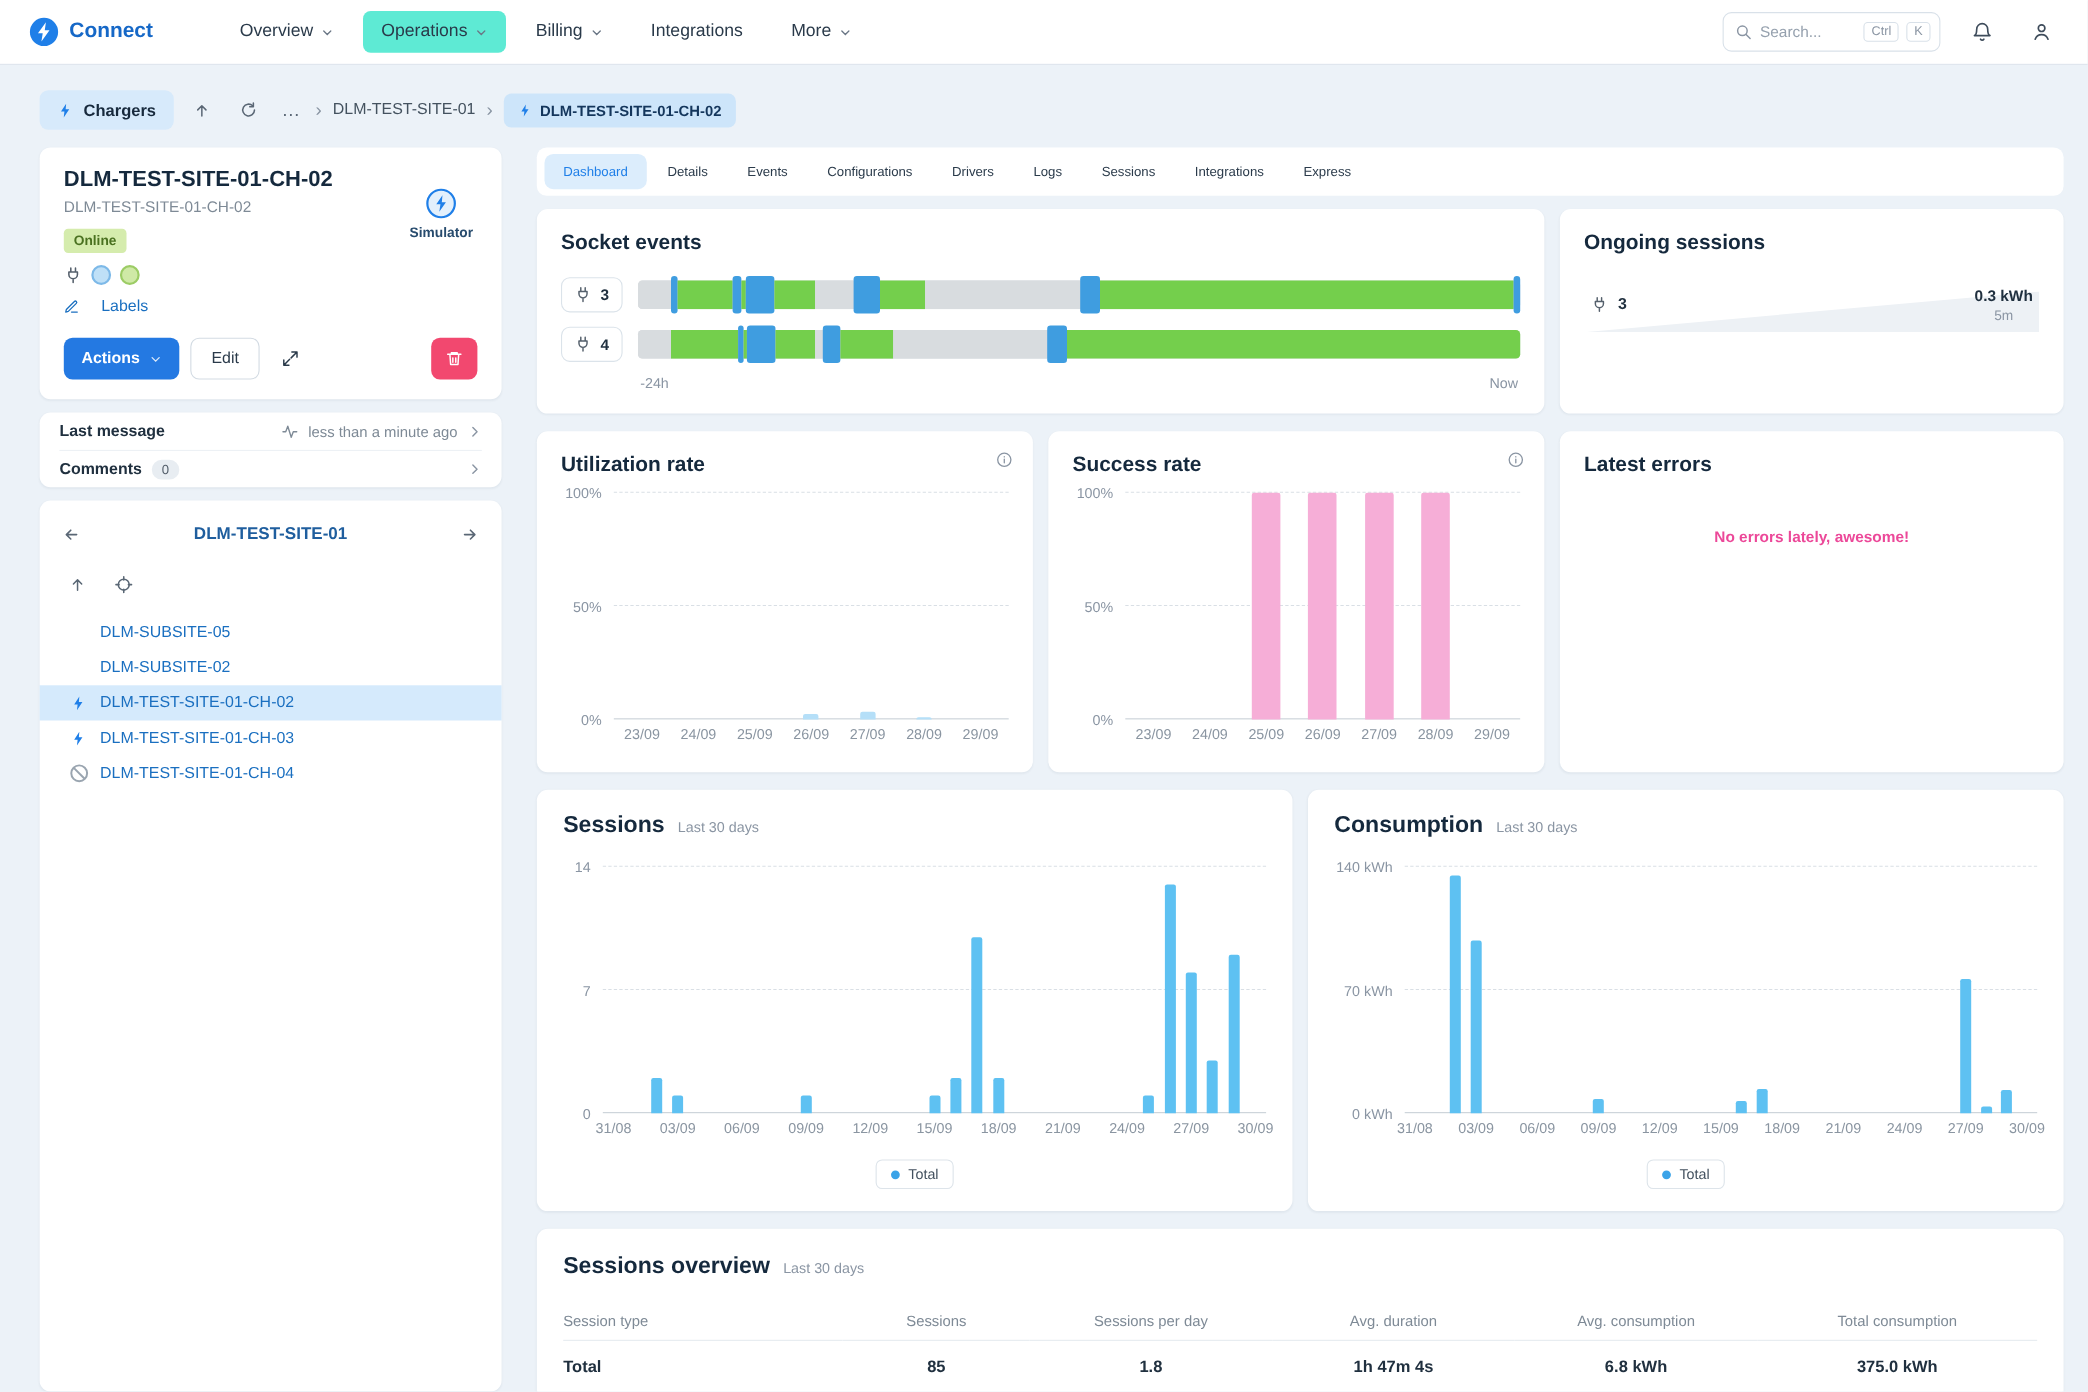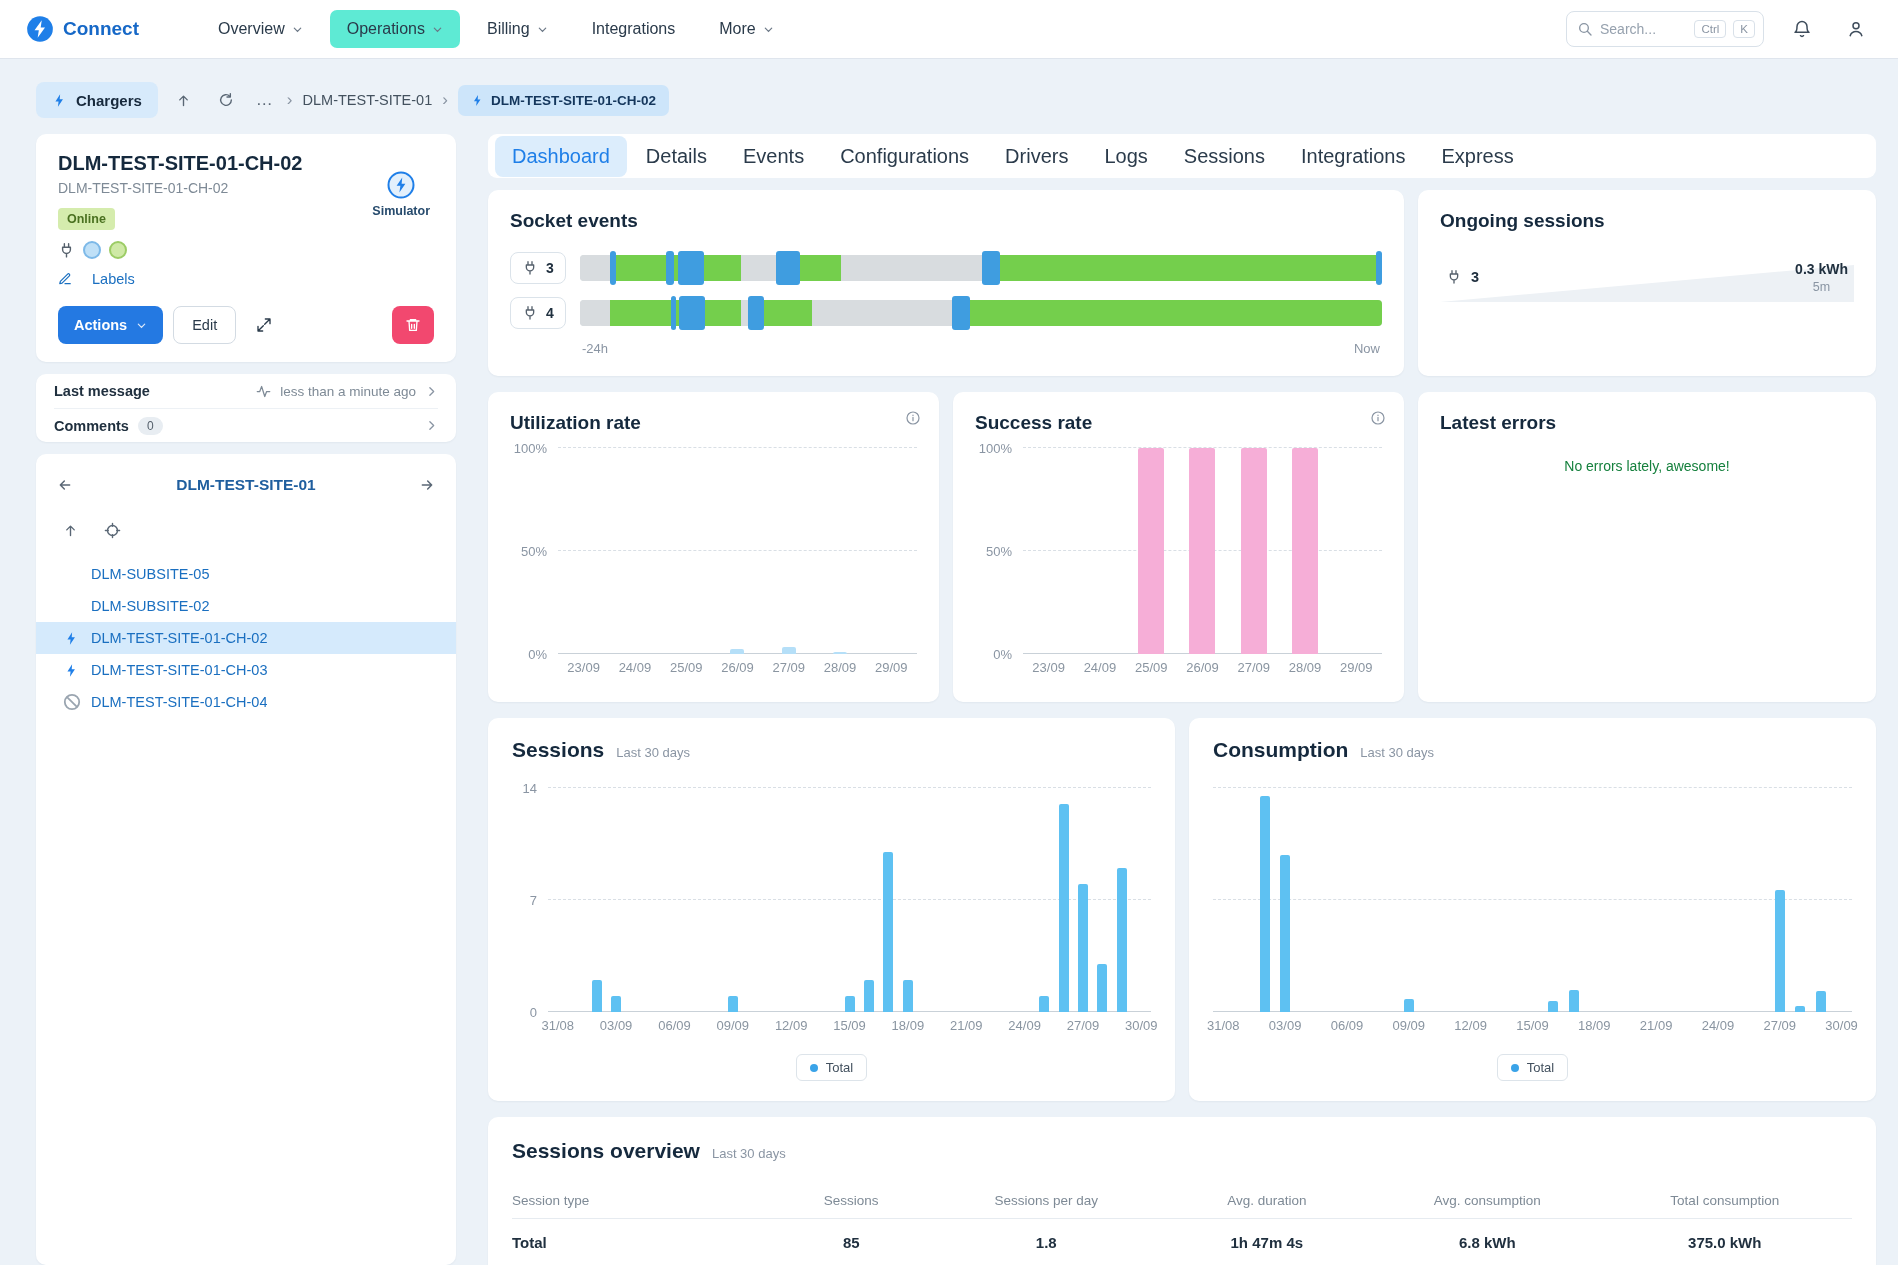--- a/index.html
+++ b/index.html
@@ -75,21 +75,21 @@
   .tree-search{flex:1;height:36px;border:1px solid #d9e1e9;border-radius:8px;padding:0 12px;font-size:14px;color:#3a4856;outline:none;min-width:0;}
   .tree-search::placeholder{color:#96a1ae;}
   .tree-list{display:flex;flex-direction:column;}
   .tree-item{display:flex;align-items:center;gap:10px;height:32px;padding:0 18px 0 26px;cursor:pointer;}
   .tree-item.selected{background:#d5eafc;}
   .tree-icon{width:19px;height:19px;flex-shrink:0;display:flex;align-items:center;justify-content:center;}
   .tree-label{font-size:14.5px;color:#1a6fc0;white-space:nowrap;overflow:hidden;text-overflow:ellipsis;}
 
   
   .tabs{background:#fff;border-radius:9px;height:44px;display:flex;align-items:center;padding:0 7px;gap:2px;margin-bottom:12px;flex-shrink:0;}
-  .tab{padding:9px 17px;font-size:20px;color:#2b3b4b;border-radius:8px;cursor:pointer;white-space:nowrap;}
+  .tab{padding:9px 17px;font-size:12px;color:#2b3b4b;border-radius:8px;cursor:pointer;white-space:nowrap;}
   .tab.active{background:#dcedfc;color:#1f7fe8;}
 
   
   .row{display:flex;gap:14px;margin-bottom:16px;align-items:stretch;}
   .card-title{font-size:19px;font-weight:bold;color:#15293d;}
   .socket-card{flex:1;padding:20px 22px;min-width:0;}
   .side-card{width:458px;flex-shrink:0;padding:20px 22px;}
   .rate-card{flex:1;padding:20px 22px;position:relative;min-width:0;}
   .info-icon{position:absolute;top:18px;right:18px;cursor:pointer;display:flex;}
 
@@ -108,21 +108,21 @@
 
   
   .ongoing-row{position:relative;margin-top:20px;height:50px;display:flex;align-items:center;justify-content:space-between;padding:0 6px;cursor:pointer;}
   .ongoing-bg{position:absolute;inset:0;background:#edf1f5;clip-path:polygon(0 100%,100% 26%,100% 100%);}
   .ongoing-left{display:flex;align-items:center;gap:9px;font-size:14.5px;font-weight:bold;color:#20303f;z-index:1;}
   .ongoing-right{text-align:center;z-index:1;}
   .ongoing-energy{font-size:14px;font-weight:bold;color:#20303f;}
   .ongoing-duration{font-size:12.5px;color:#8a95a3;margin-top:3px;}
 
   
-  .errors-empty{text-align:center;margin-top:24px;font-size:14px;color:#15803d;}
+  .errors-empty{text-align:center;margin-top:46px;font-size:14px;color:#ec4899;font-weight:bold;}
 
   
   .big-card{flex:1;padding:20px 24px;min-width:0;}
   .big-title-row{display:flex;align-items:baseline;gap:12px;}
   .big-title{font-size:21px;font-weight:bold;color:#15293d;}
   .subtle{font-size:13px;color:#8a95a3;}
   .legend{display:flex;justify-content:center;margin-top:14px;}
   .legend-chip{display:flex;align-items:center;gap:8px;border:1px solid #dde4ea;border-radius:6px;padding:5px 13px;font-size:13px;color:#42505e;cursor:pointer;background:#fff;}
   .legend-dot{width:8px;height:8px;border-radius:50%;background:#3aa3e8;}
 
@@ -852,20 +852,25 @@
               <span>Total</span>
             </span>
           </div>
         </section>
         <section class="card big-card">
           <div class="big-title-row">
             <span class="big-title">Consumption</span>
             <span class="subtle">Last 30 days</span>
           </div>
           <div class="chart chart--daily chart-consumption">
+              <div class="y-axis">
+                <div class="ytick" style="bottom: calc(100% - 8px);">140 kWh</div>
+                <div class="ytick" style="bottom: calc(50% - 8px);">70 kWh</div>
+                <div class="ytick" style="bottom: calc(0% - 8px);">0 kWh</div>
+              </div>
               <div class="plot-wrap">
                 <div class="plot">
                   <div class="grid" style="bottom: 100%;"></div>
                   <div class="grid" style="bottom: 50%;"></div>
                   <div class="grid grid-base" style="bottom: 0%;"></div>
                   <div class="bars">
                     <div class="bar-slot">
                       <div class="bar" style="height: 0%; width: 10px; background: rgb(94, 193, 242);"></div>
                     </div>
                     <div class="bar-slot">

